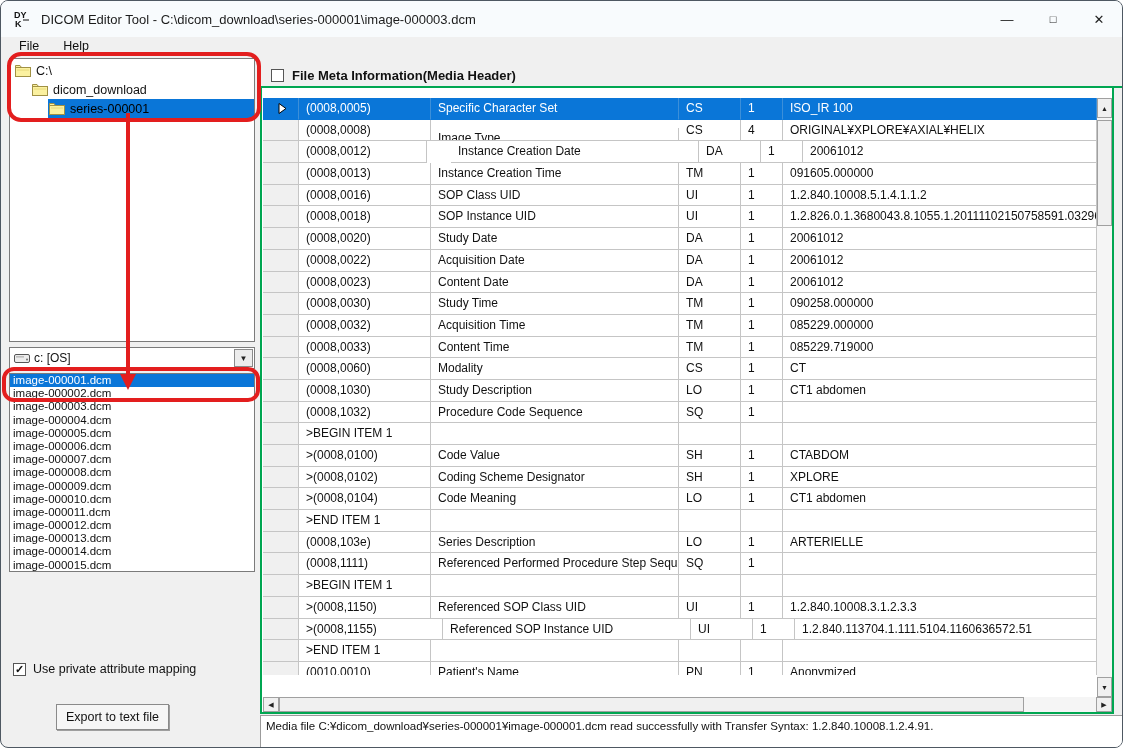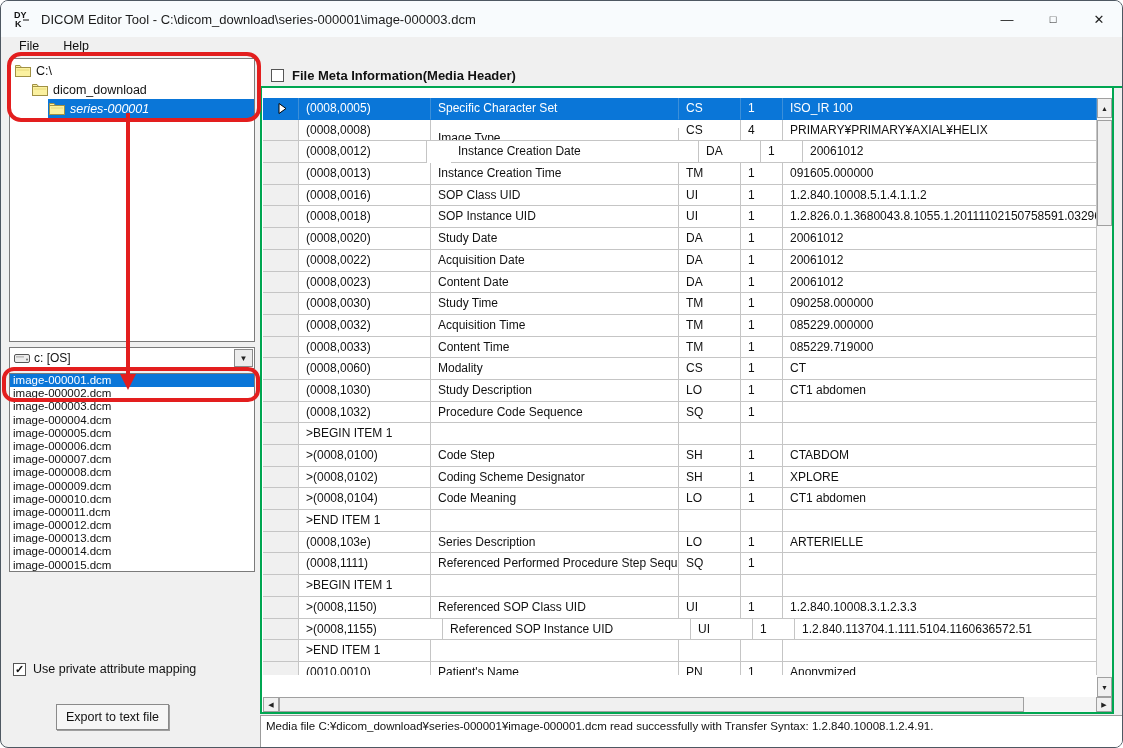--- a/index.html
+++ b/index.html
@@ -18,21 +18,21 @@
           font-size:13px;color:#222;background:transparent;border:0;font-family:inherit;}
   .winbtn.max{font-size:11px;}
   
   .menubar{position:absolute;top:36px;left:10px;height:20px;display:flex;gap:4px;}
   .menu-item{padding:2px 12px 2px 8px;font-size:12.5px;color:#111;}
   
   .sunken{background:#fff;border:1px solid #7b7b7b;box-sizing:border-box;}
   .tree{position:absolute;left:8px;top:57px;width:246px;height:284px;padding-top:2px;overflow:hidden;}
   .tree-item{display:flex;align-items:center;height:19px;font-size:12.5px;}
   .tree-wrap{display:flex;align-items:center;gap:5px;flex:1;height:100%;}
-  .tree-wrap.tsel{background:var(--sel);color:#ffffff;font-style:italic;}
+  .tree-wrap.tsel{background:var(--sel);color:#000000;}
   .tree-wrap .ticon{display:inline-flex;margin-left:1px;}
   .combo{position:absolute;left:8px;top:346px;width:246px;height:22px;display:flex;
          align-items:center;}
   .combo .cicon{margin:0 4px 0 4px;display:inline-flex;}
   .combo .ctext{flex:1;font-size:12px;}
   .combo-btn{width:19px;height:18px;margin-right:1px;background:#ececec;border:1px solid #8a8a8a;
              display:flex;align-items:center;justify-content:center;font-size:8px;color:#222;box-sizing:border-box;}
   .filelist{position:absolute;left:8px;top:372px;width:246px;height:199px;overflow:hidden;}
   .file-item{height:13.2px;line-height:13.3px;font-size:11.5px;padding-left:3px;white-space:nowrap;}
   .file-item.fsel{background:var(--sel);color:#fff;}
@@ -208,21 +208,21 @@
           <div class="gcell" style="width: 62px;">CS</div>
           <div class="gcell" style="width: 42px;">1</div>
           <div class="gcell vflex">ISO_IR 100</div>
         </div>
         <div class="grow">
           <div class="gcell icell" style="width: 36px;"></div>
           <div class="gcell" style="width: 132px;">(0008,0008)</div>
           <div class="gcell" style="width: 248px; margin-top: 8px;">Image Type</div>
           <div class="gcell" style="width: 62px;">CS</div>
           <div class="gcell" style="width: 42px;">4</div>
-          <div class="gcell vflex">PRIMARY¥PRIMARY¥AXIAL¥HELIX</div>
+          <div class="gcell vflex">ORIGINAL¥XPLORE¥AXIAL¥HELIX</div>
         </div>
         <div class="grow">
           <div class="gcell icell" style="width: 36px;"></div>
           <div class="gcell" style="width: 128px;">(0008,0012)</div>
           <div class="gcell" style="width: 248px; margin-left: 24px;">Instance Creation Date</div>
           <div class="gcell" style="width: 62px;">DA</div>
           <div class="gcell" style="width: 42px;">1</div>
           <div class="gcell vflex">20061012</div>
         </div>
         <div class="grow">
@@ -325,21 +325,21 @@
           <div class="gcell icell" style="width: 36px;"></div>
           <div class="gcell" style="width: 132px;">&gt;BEGIN ITEM 1</div>
           <div class="gcell" style="width: 248px;"></div>
           <div class="gcell" style="width: 62px;"></div>
           <div class="gcell" style="width: 42px;"></div>
           <div class="gcell vflex"></div>
         </div>
         <div class="grow">
           <div class="gcell icell" style="width: 36px;"></div>
           <div class="gcell" style="width: 132px;">&gt;(0008,0100)</div>
-          <div class="gcell" style="width: 248px;">Code Step</div>
+          <div class="gcell" style="width: 248px;">Code Value</div>
           <div class="gcell" style="width: 62px;">SH</div>
           <div class="gcell" style="width: 42px;">1</div>
           <div class="gcell vflex">CTABDOM</div>
         </div>
         <div class="grow">
           <div class="gcell icell" style="width: 36px;"></div>
           <div class="gcell" style="width: 132px;">&gt;(0008,0102)</div>
           <div class="gcell" style="width: 248px;">Coding Scheme Designator</div>
           <div class="gcell" style="width: 62px;">SH</div>
           <div class="gcell" style="width: 42px;">1</div>

